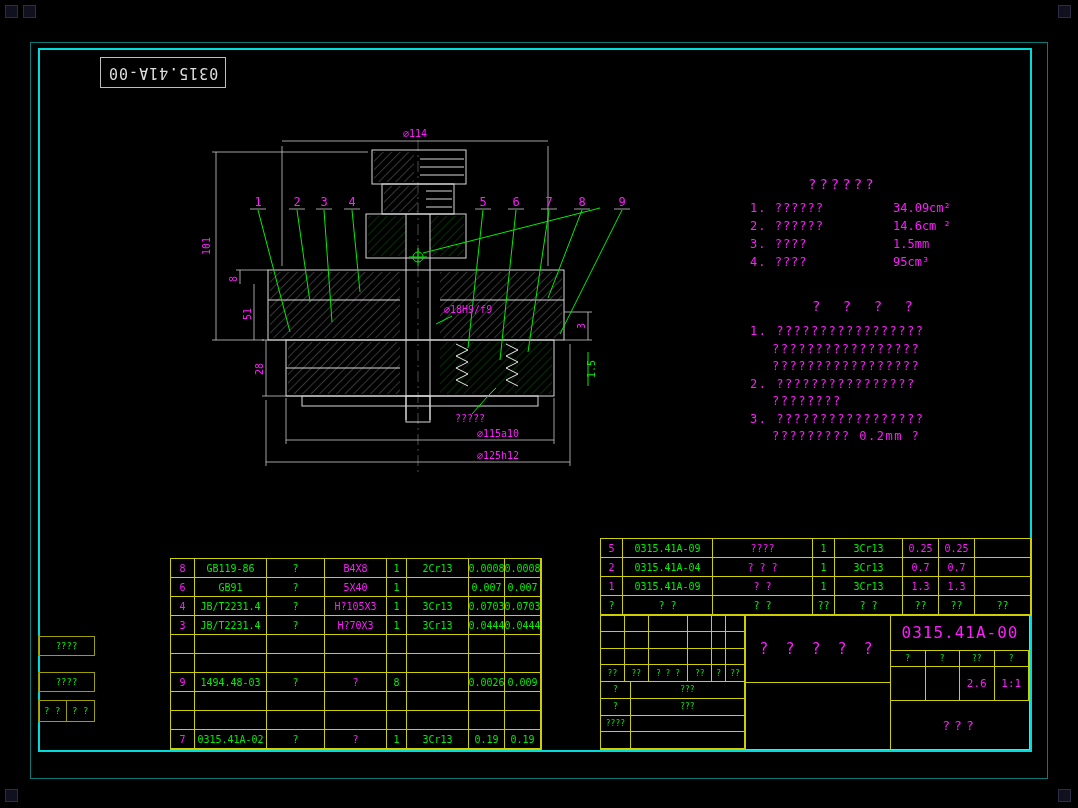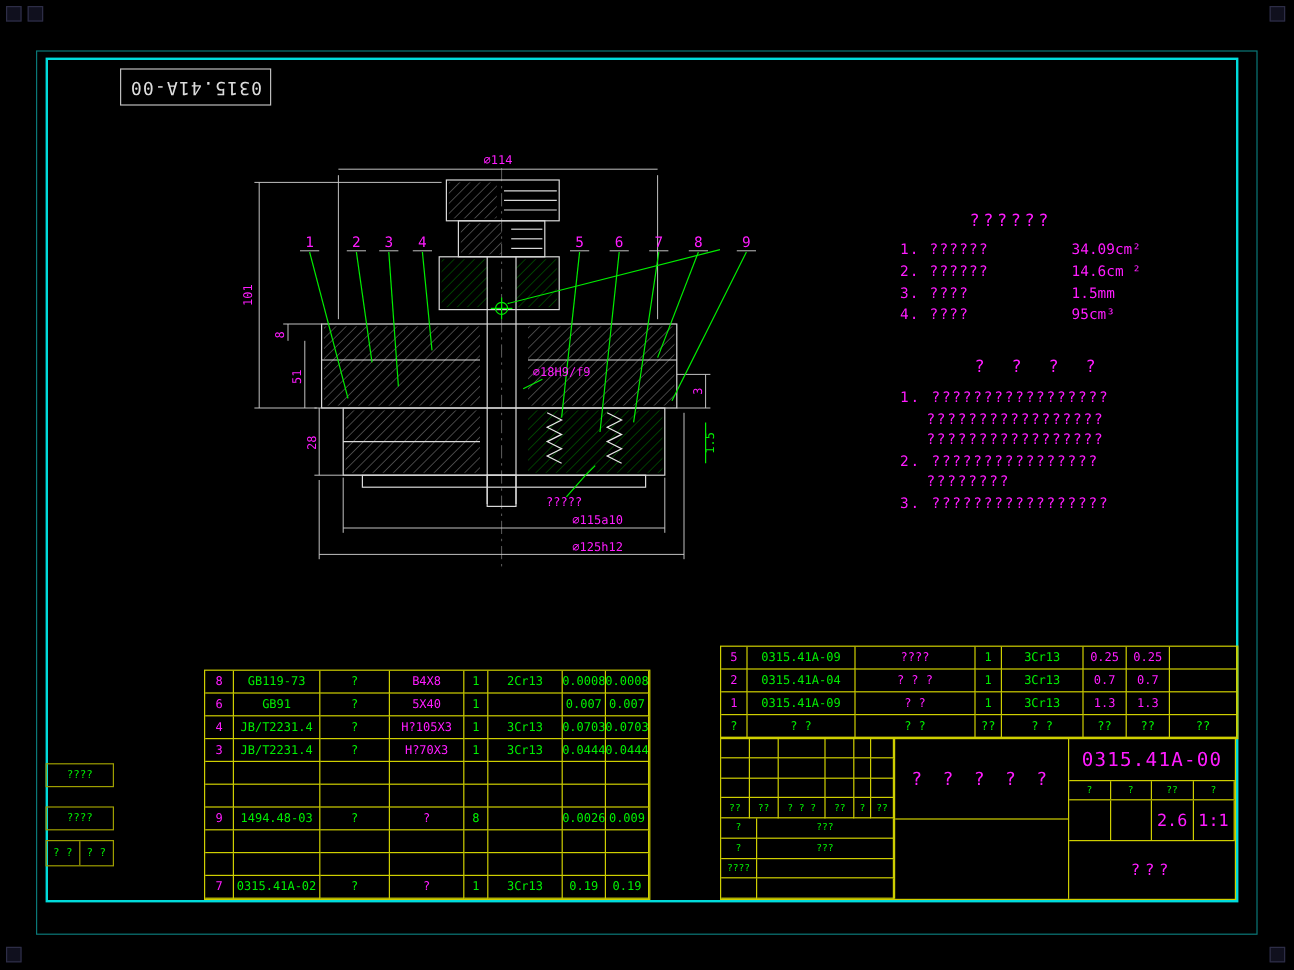--- a/index.html
+++ b/index.html
@@ -54,21 +54,21 @@
   .tb-name .top{height:68px;border-bottom:1px solid var(--yel);display:flex;align-items:center;justify-content:center;
     color:var(--mag);font-size:15px;letter-spacing:4px}
   .tb-name .bot{flex:1}
   .tb-right{width:138px;display:flex;flex-direction:column}
   .tb-code{height:36px;display:flex;align-items:center;justify-content:center;color:var(--mag);
     font-size:16px;border-bottom:1px solid var(--yel);letter-spacing:1px}
   .tb-mini,.tb-vals{display:flex;border-bottom:1px solid var(--yel)}
   .tb-mini{height:16px}.tb-vals{height:34px}
   .tb-mini>div,.tb-vals>div{width:34.5px;border-right:1px solid var(--yel);display:flex;align-items:center;justify-content:center}
   .tb-mini>div{font-size:8px;color:var(--grn)}
-  .tb-vals>div{font-size:14px;color:var(--mag)}
+  .tb-vals>div{font-size:11px;color:var(--mag)}
   .tb-sheet{flex:1;display:flex;align-items:center;justify-content:center;color:var(--mag);font-size:13px;letter-spacing:4px}
 
   
   .mbox{position:absolute;left:38px;width:57px;border:1px solid #9e9e00;color:var(--grn);
     font-size:9px;display:flex;align-items:center;justify-content:center;white-space:nowrap}
   #mbox3{justify-content:space-around}
   #mbox3 .half{width:50%;display:flex;align-items:center;justify-content:center;height:100%}
   #mbox3 .half:first-child{border-right:1px solid #9e9e00}
 
   
@@ -235,25 +235,26 @@
     <span class="lbl">4.  ????</span>
     <span>95cm³</span>
   </div>
   <div id="tech-title">?  ?  ?  ?</div>
   <div class="tech-line">1.  ?????????????????</div>
   <div class="tech-line ind">?????????????????</div>
   <div class="tech-line ind">?????????????????</div>
   <div class="tech-line">2.  ????????????????</div>
   <div class="tech-line ind">????????</div>
   <div class="tech-line">3.  ?????????????????</div>
+  <div class="tech-line ind">?????????   0.2mm   ?</div>
 </div>
 
 <div id="bom-left" class="tbl">
   <div class="c mag">8</div>
-    <div class="c">GB119-73</div>
+    <div class="c">GB119-86</div>
     <div class="c">?</div>
     <div class="c mag">B4X8</div>
     <div class="c">1</div>
     <div class="c">2Cr13</div>
     <div class="c">0.0008</div>
     <div class="c">0.0008</div>
   <div class="c mag">6</div>
     <div class="c">GB91</div>
     <div class="c">?</div>
     <div class="c mag">5X40</div>

